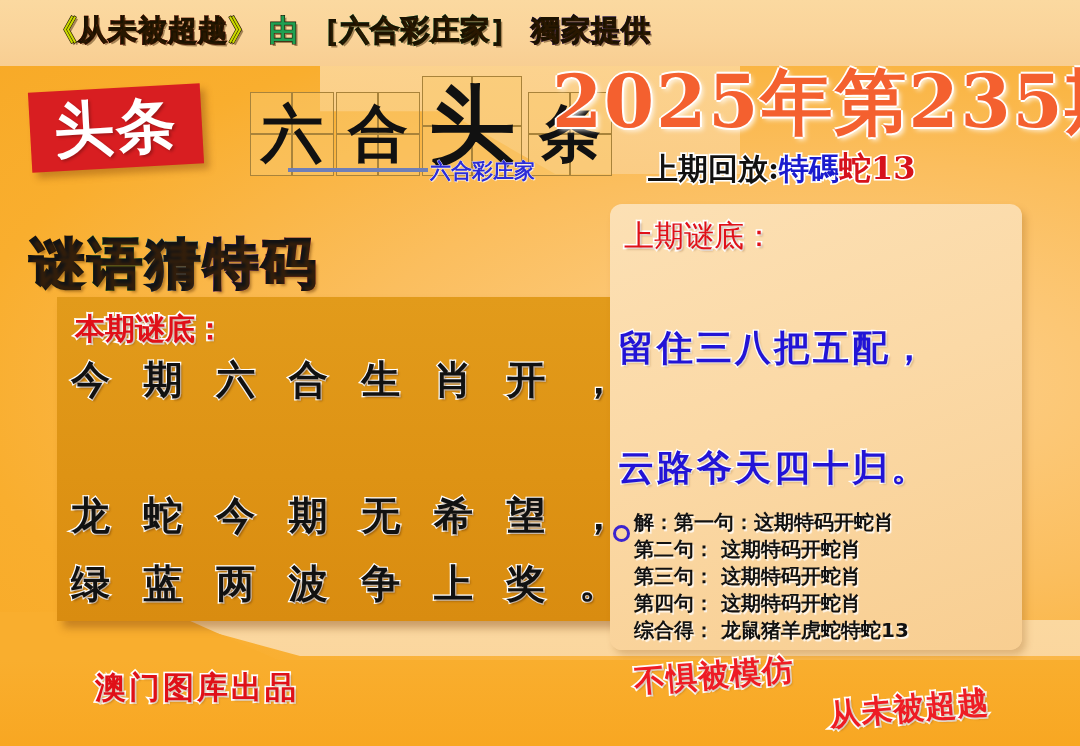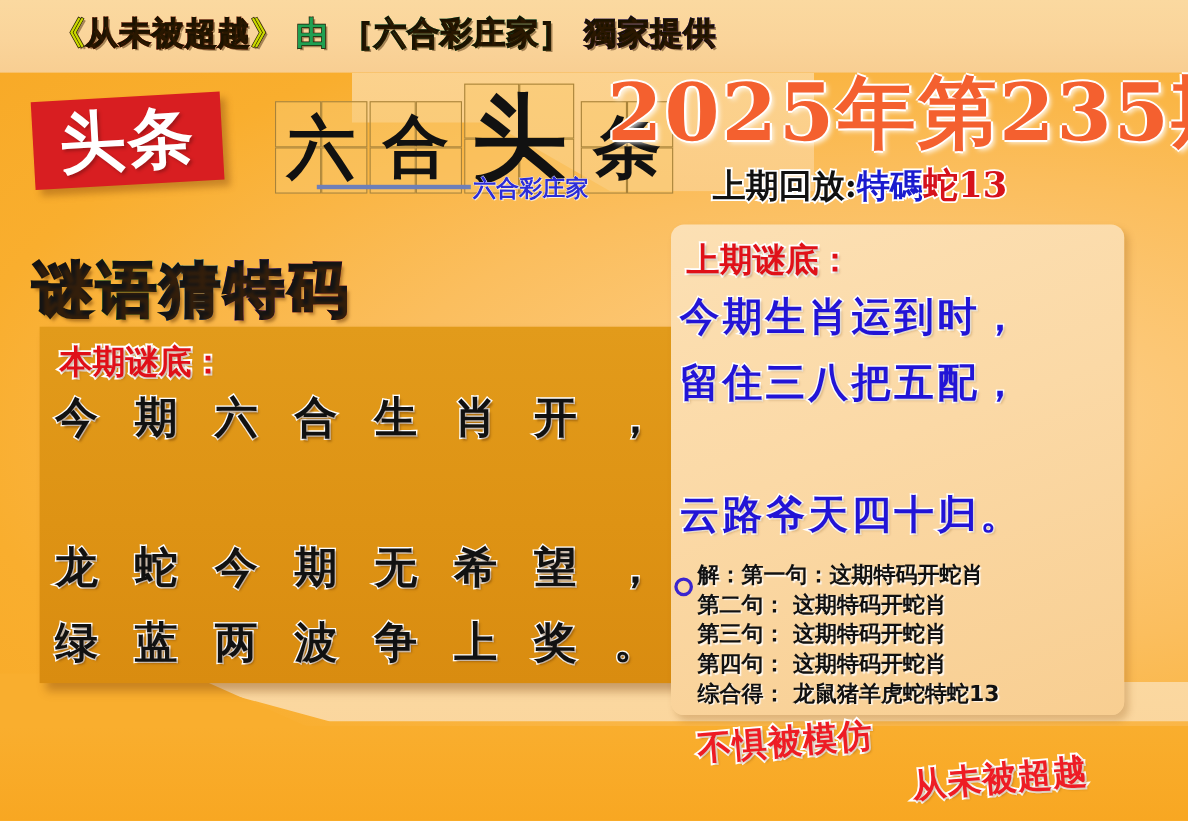--- a/index.html
+++ b/index.html
@@ -116,21 +116,21 @@
     text-shadow:3px 3px 3px rgba(90,45,0,.45);
   }
   .c1{background:linear-gradient(180deg,#FF8A00 0%,#FFE24A 100%);-webkit-background-clip:text;background-clip:text;color:transparent;}
   .c2{background:linear-gradient(180deg,#7CFF5A 0%,#0E9B22 100%);-webkit-background-clip:text;background-clip:text;color:transparent;}
   .c3{background:linear-gradient(180deg,#45E8FF 0%,#1E63D8 100%);-webkit-background-clip:text;background-clip:text;color:transparent;}
   .c4{background:linear-gradient(180deg,#6A3BFF 0%,#B935E8 100%);-webkit-background-clip:text;background-clip:text;color:transparent;}
   .c5{background:linear-gradient(180deg,#FF3B6B 0%,#C4001E 100%);-webkit-background-clip:text;background-clip:text;color:transparent;}
 
   
   #lpanel{
-    position:absolute;left:36px;top:297px;width:580px;height:324px;
+    position:absolute;left:57px;top:297px;width:580px;height:324px;
     background:linear-gradient(180deg,#E29B1B 0%,#DE9314 55%,#D98C10 100%);
     box-shadow:6px 7px 8px rgba(120,60,10,.38);
   }
   #lpanel-head{
     position:absolute;left:18px;top:12px;font-size:30px;font-weight:bold;
     font-family:"DejaVu Serif","Liberation Serif",serif;color:#E01018;
     -webkit-text-stroke:3.4px #fff;paint-order:stroke fill;
     text-shadow:2px 2px 2px rgba(110,50,0,.35);
   }
   .lline{
@@ -141,21 +141,21 @@
     text-shadow:2px 2px 2px rgba(90,45,0,.4);
   }
 
   
   #rpanel{
     position:absolute;left:610px;top:204px;width:412px;height:446px;border-radius:12px;
     background:linear-gradient(160deg,#FCE0B4 0%,#FBD9A6 45%,#F8CE91 100%);
     box-shadow:4px 5px 7px rgba(140,80,15,.25);
   }
   #rpanel-head{
-    position:absolute;left:14px;top:12px;font-size:30px;font-weight:bold;
+    position:absolute;left:14px;top:12px;font-size:30px;font-weight:normal;
     font-family:"DejaVu Serif","Liberation Serif",serif;color:#E01018;
     -webkit-text-stroke:3.2px #fff;paint-order:stroke fill;
     text-shadow:2px 2px 2px rgba(110,50,0,.3);
   }
   .rline{
     position:absolute;left:8px;font-size:36px;font-weight:bold;color:#2214D6;
     font-family:"DejaVu Serif","Liberation Serif",serif;
     letter-spacing:3px;white-space:nowrap;
     -webkit-text-stroke:2.6px #fff;paint-order:stroke fill;
     text-shadow:2px 2px 2px rgba(120,70,10,.22);
@@ -259,30 +259,30 @@
 
   <div id="lpanel">
     <div id="lpanel-head">本期谜底：</div>
     <div class="lline" style="top:56px;">今 期 六 合 生 肖 开 ，</div>
     <div class="lline" style="top:192px;">龙 蛇 今 期 无 希 望 ，</div>
     <div class="lline" style="top:260px;">绿 蓝 两 波 争 上 奖 。</div>
   </div>
 
   <div id="rpanel">
     <div id="rpanel-head">上期谜底：</div>
-    <div class="rline" style="top:60px;">今期生肖运到时，</div>
     <div class="rline" style="top:120px;">留住三八把五配，</div>
     <div class="rline" style="top:240px;">云路爷天四十归。</div>
 
     <div id="dotmark"></div>
     <div class="eline" style="top:305px;">解：第一句：这期特码开蛇肖</div>
     <div class="eline" style="top:332px;">第二句： 这期特码开蛇肖</div>
     <div class="eline" style="top:359px;">第三句： 这期特码开蛇肖</div>
     <div class="eline" style="top:386px;">第四句： 这期特码开蛇肖</div>
     <div class="eline" style="top:413px;">综合得： 龙鼠猪羊虎蛇特蛇13</div>
   </div>
 
   <div class="bg-bottomband"></div>
 
+  <div class="t" id="brandout">澳门图库出品</div>
   <div class="t" id="slogan1">不惧被模仿</div>
   <div class="t" id="slogan2">从未被超越</div>
 
 </div>
 
 </body></html>

